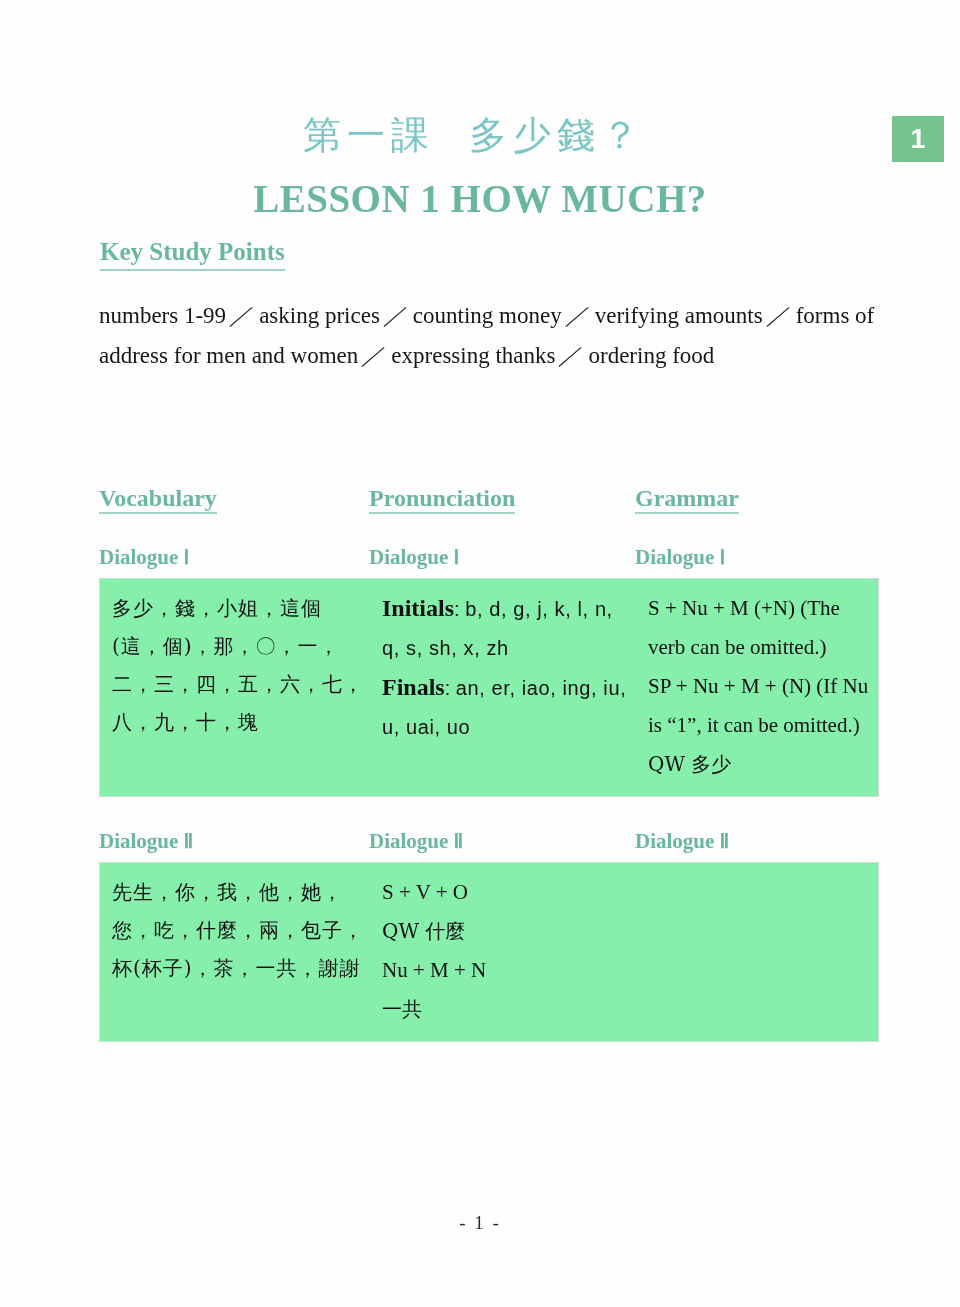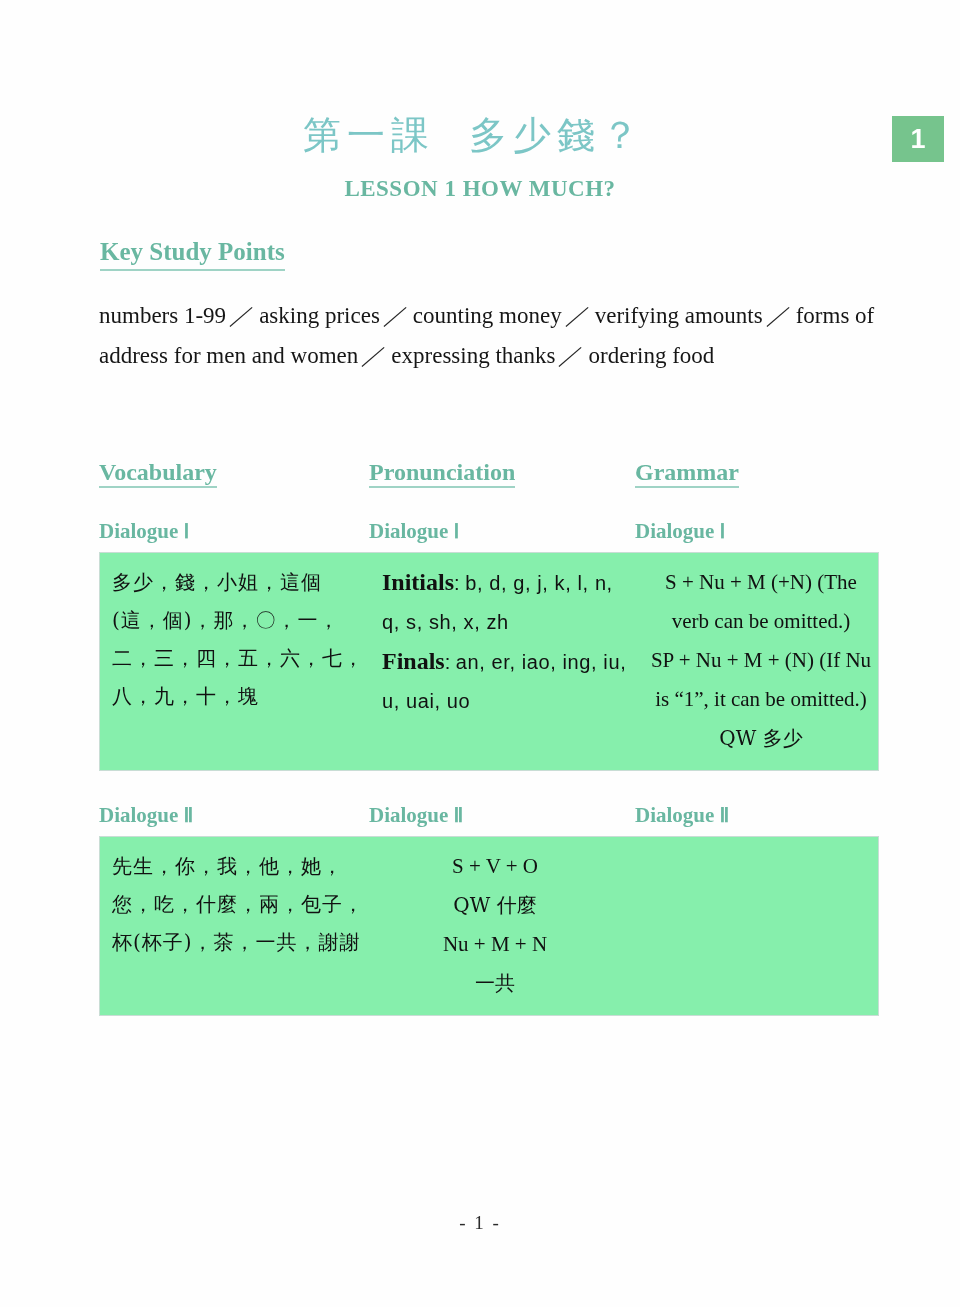--- a/index.html
+++ b/index.html
@@ -58,21 +58,21 @@
     width: 34px;
   }
 
   .title-en {
     position: absolute;
     top: 176px;
     left: 0;
     width: 960px;
     text-align: center;
     color: #69b7a1;
-    font-size: 23px;
+    font-size: 39px;
     font-weight: bold;
     font-family: "Liberation Serif", serif;
     letter-spacing: 0.5px;
   }
 
   
   .ksp-heading {
     position: absolute;
     top: 238px;
     left: 100px;
@@ -98,21 +98,21 @@
   .ksp-body .slash {
     display: inline-block;
     transform: skewX(-14deg);
     padding: 0 5px;
     color: #262626;
   }
 
   
   .cols {
     position: absolute;
-    top: 458px;
+    top: 484px;
     left: 99px;
     width: 780px;
   }
 
   .col-head-row,
   .dlg-head-row {
     display: flex;
     width: 100%;
   }
   .c1 { width: 270px; flex: 0 0 270px; }
@@ -184,21 +184,20 @@
     font-weight: bold;
     font-size: 24px;
   }
   .pron .seq { letter-spacing: 0.6px; }
 
   .gram {
     font-family: "Liberation Serif", serif;
     font-size: 21px;
     line-height: 39px;
     color: #111;
-    text-align: center;
   }
   .gram .cn {
     font-family: "DejaVu Serif", serif;
     font-size: 20px;
   }
 
   
   .footer {
     position: absolute;
     top: 1212px;

